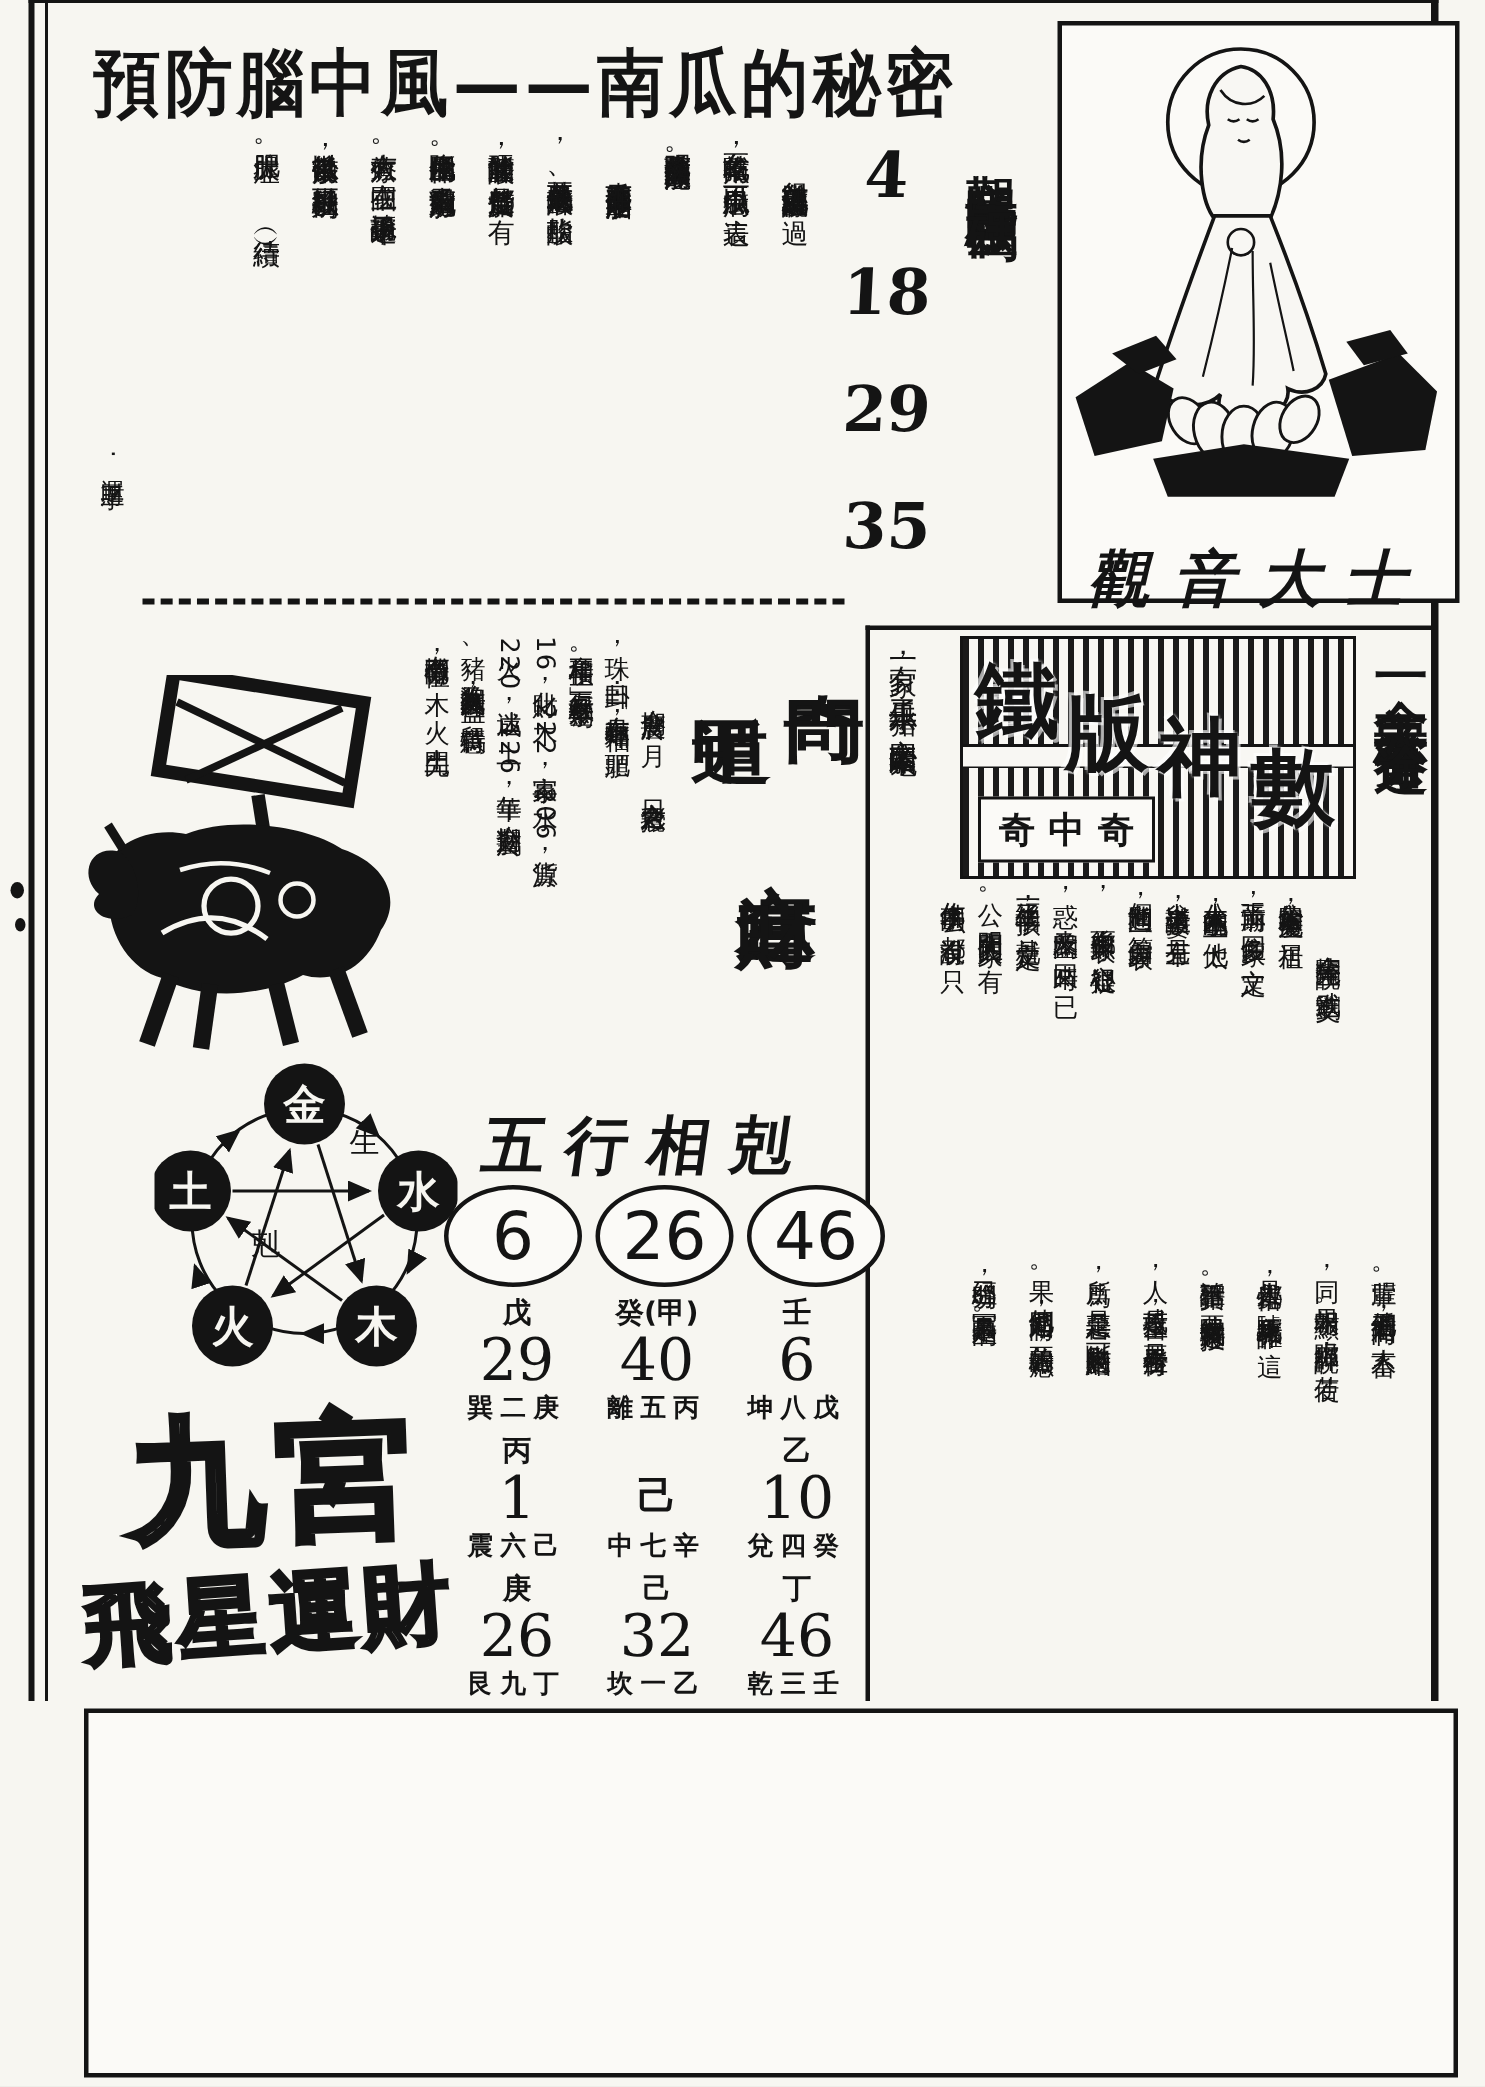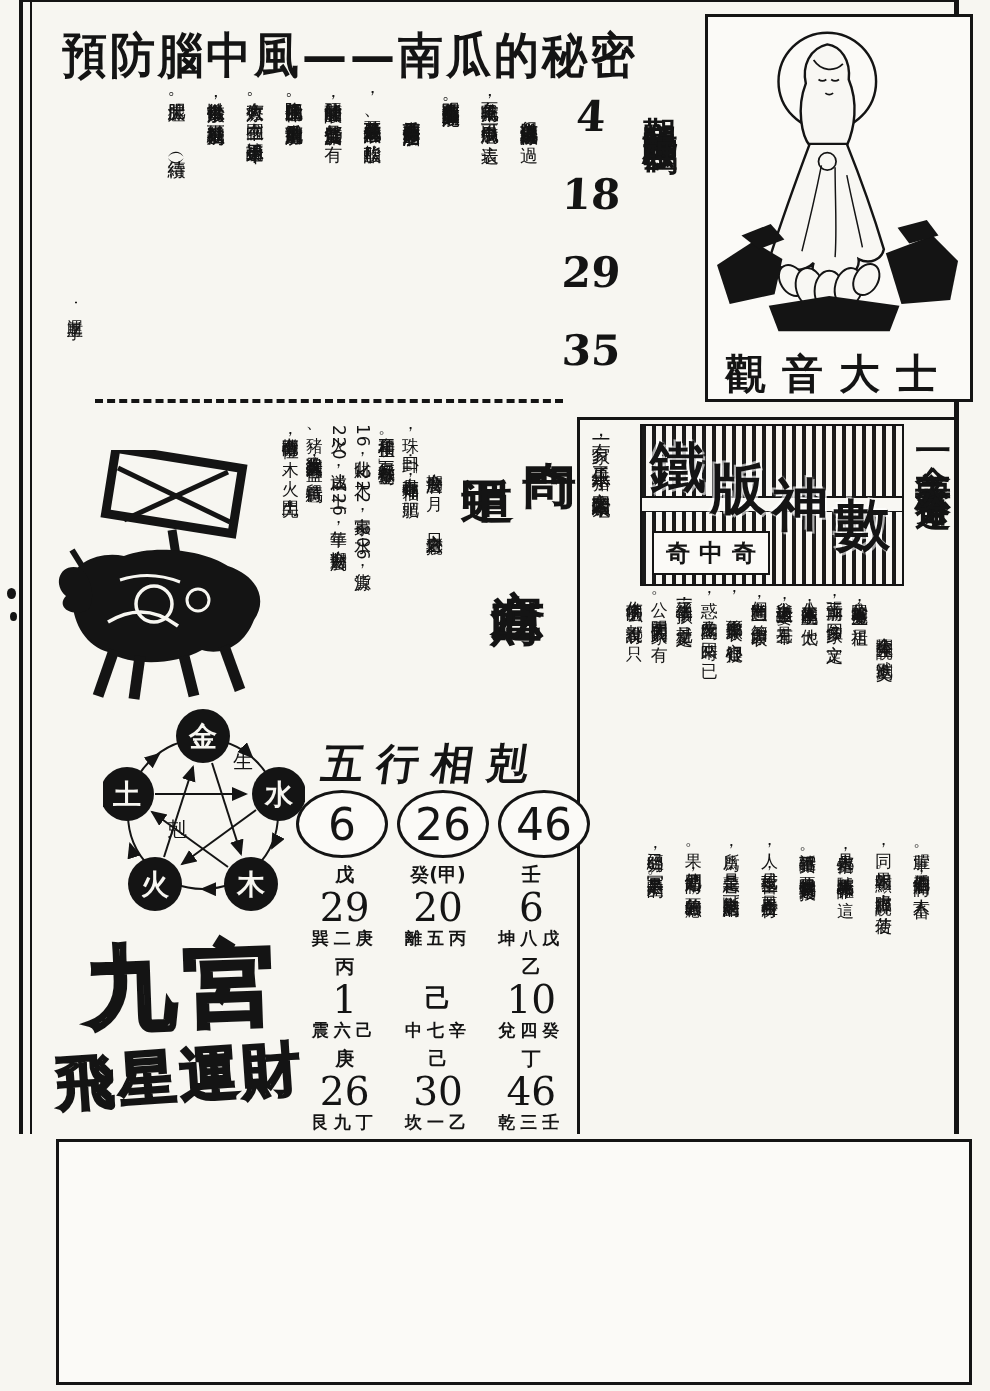--- a/index.html
+++ b/index.html
@@ -111,21 +111,21 @@
       <ellipse cx="100" cy="275" rx="14" ry="20" fill="#f8f7f3" stroke="#141414" stroke-width="2" transform="rotate(-14 100 275)"></ellipse>
       <ellipse cx="120" cy="279" rx="15" ry="21" fill="#f8f7f3" stroke="#141414" stroke-width="2"></ellipse>
       <ellipse cx="140" cy="275" rx="14" ry="20" fill="#f8f7f3" stroke="#141414" stroke-width="2" transform="rotate(14 140 275)"></ellipse>
       <ellipse cx="158" cy="267" rx="12" ry="17" fill="#f8f7f3" stroke="#141414" stroke-width="2" transform="rotate(30 158 267)"></ellipse>
       <path d="M5,252 L42,228 L72,246 L64,282 L18,292 Z" fill="#141414"></path>
       <path d="M178,240 L226,222 L252,248 L244,288 L194,292 Z" fill="#141414"></path>
       <path d="M58,294 L120,284 L192,294 L182,320 L68,320 Z" fill="#141414"></path>
       <path d="M30,222 L60,210 L74,226 L48,236 Z" fill="#141414"></path>
       <path d="M190,214 L220,206 L232,222 L202,230 Z" fill="#141414"></path>
     </svg>
-    <div class="gcaption" style="margin-top:6px;">觀音大士</div>
+    <div class="gcaption" style="margin-top:18px;font-style:italic;">觀音大士</div>
   </div>
 
   <div class="abs tbox" style="left:640px;top:424px;width:260px;height:158px;">
     <div class="tband"></div>
     <span class="tchar" style="left:8px;top:4px;">鐵</span>
     <span class="tchar" style="left:68px;top:26px;">版</span>
     <span class="tchar" style="left:130px;top:42px;">神</span>
     <span class="tchar" style="left:192px;top:62px;">數</span>
     <div class="badge">奇中奇</div>
   </div>
@@ -229,21 +229,21 @@
   <div class="abs hollow2" style="left:56px;top:1038px;">飛星運財</div>
 
   <div class="abs ngrid" style="left:298px;top:860px;width:280px;height:270px;">
     <div class="ncell">
       <span class="nstem">戊</span>
       <span class="nnum">29</span>
       <span class="nlabel">巽二庚</span>
     </div>
     <div class="ncell">
       <span class="nstem">癸(甲)</span>
-      <span class="nnum">20</span>
+      <span class="nnum">40</span>
       <span class="nlabel">離五丙</span>
     </div>
     <div class="ncell">
       <span class="nstem">壬</span>
       <span class="nnum">6</span>
       <span class="nlabel">坤八戊</span>
     </div>
     <div class="ncell">
       <span class="nstem">丙</span>
       <span class="nnum">1</span>
@@ -259,21 +259,21 @@
       <span class="nnum">10</span>
       <span class="nlabel">兌四癸</span>
     </div>
     <div class="ncell">
       <span class="nstem">庚</span>
       <span class="nnum">26</span>
       <span class="nlabel">艮九丁</span>
     </div>
     <div class="ncell">
       <span class="nstem">己</span>
-      <span class="nnum">30</span>
+      <span class="nnum">32</span>
       <span class="nlabel">坎一乙</span>
     </div>
     <div class="ncell">
       <span class="nstem">丁</span>
       <span class="nnum">46</span>
       <span class="nlabel">乾三壬</span>
     </div>
   </div>
 
   <div class="abs bottombox" style="left:56px;top:1139px;width:910px;height:240px;"></div>

